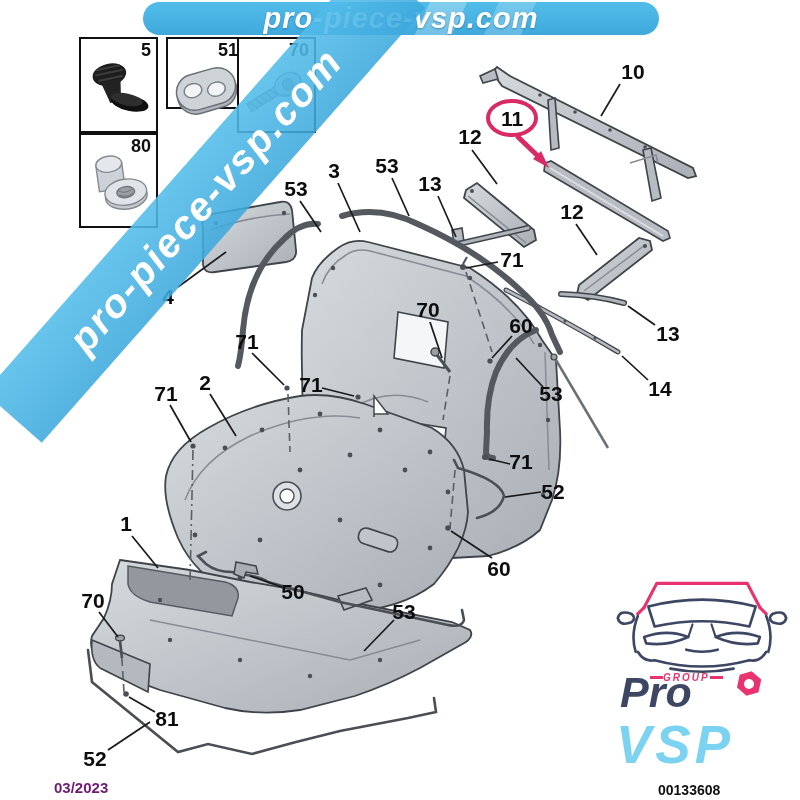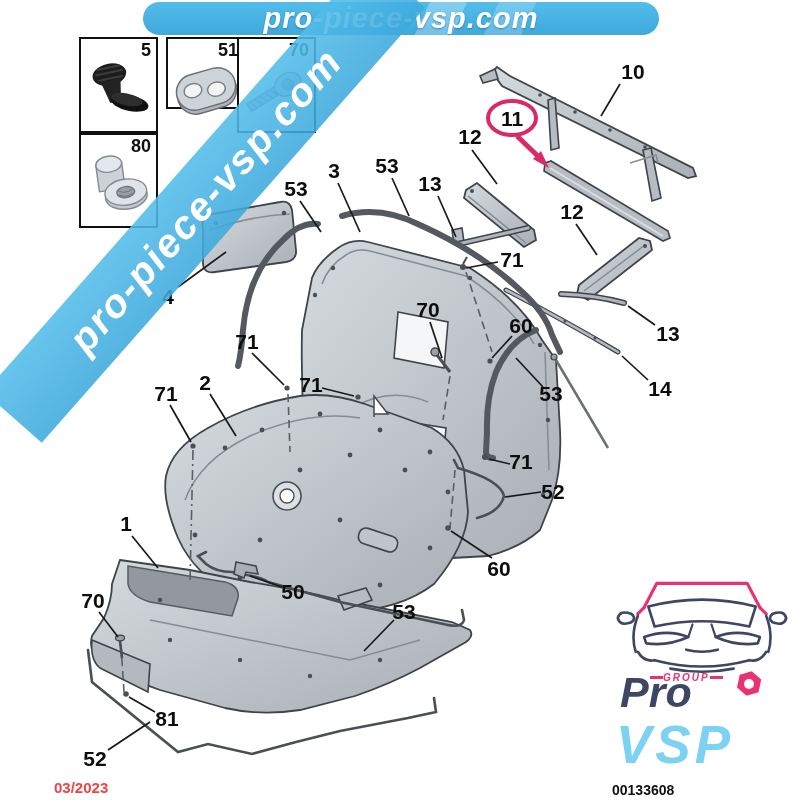--- a/index.html
+++ b/index.html
@@ -51,22 +51,22 @@
   .logo{position:absolute;left:612px;top:576px;width:185px;height:210px;}
   .logo-group{position:absolute;left:38px;top:96px;display:flex;align-items:center;gap:0;}
   .logo-group .gdash{width:13px;height:3px;background:#e8336f;}
   .logo-group span.gtxt{color:#e8336f;font-weight:bold;font-style:italic;font-size:10px;letter-spacing:2px;}
   .logo-pro{position:absolute;left:8px;top:92px;color:#3d4763;font-weight:bold;font-style:italic;font-size:43px;}
   .logo-hex{position:absolute;left:122px;top:94px;}
   .logo-vsp{position:absolute;left:4px;top:138px;color:#7cd2f1;font-weight:bold;font-style:italic;
     font-size:53px;letter-spacing:4px;}
 
   
-  .footer-date{position:absolute;left:54px;top:779px;font-weight:bold;font-size:15px;color:#ef4444;}
-  .footer-code{position:absolute;left:612px;top:782px;font-weight:bold;font-size:14px;color:#101010;}
+  .footer-date{position:absolute;left:54px;top:779px;font-weight:bold;font-size:15px;color:#701a75;}
+  .footer-code{position:absolute;left:658px;top:782px;font-weight:bold;font-size:14px;color:#101010;}
 </style>
 </head>
 <body>
 
 <div class="stage">
 
   <svg id="diagram" width="800" height="800" viewBox="0 0 800 800">
     <defs>
       <linearGradient id="gSteel" x1="0" y1="0" x2="1" y2="1">
         <stop offset="0" stop-color="#d5dade"></stop>

